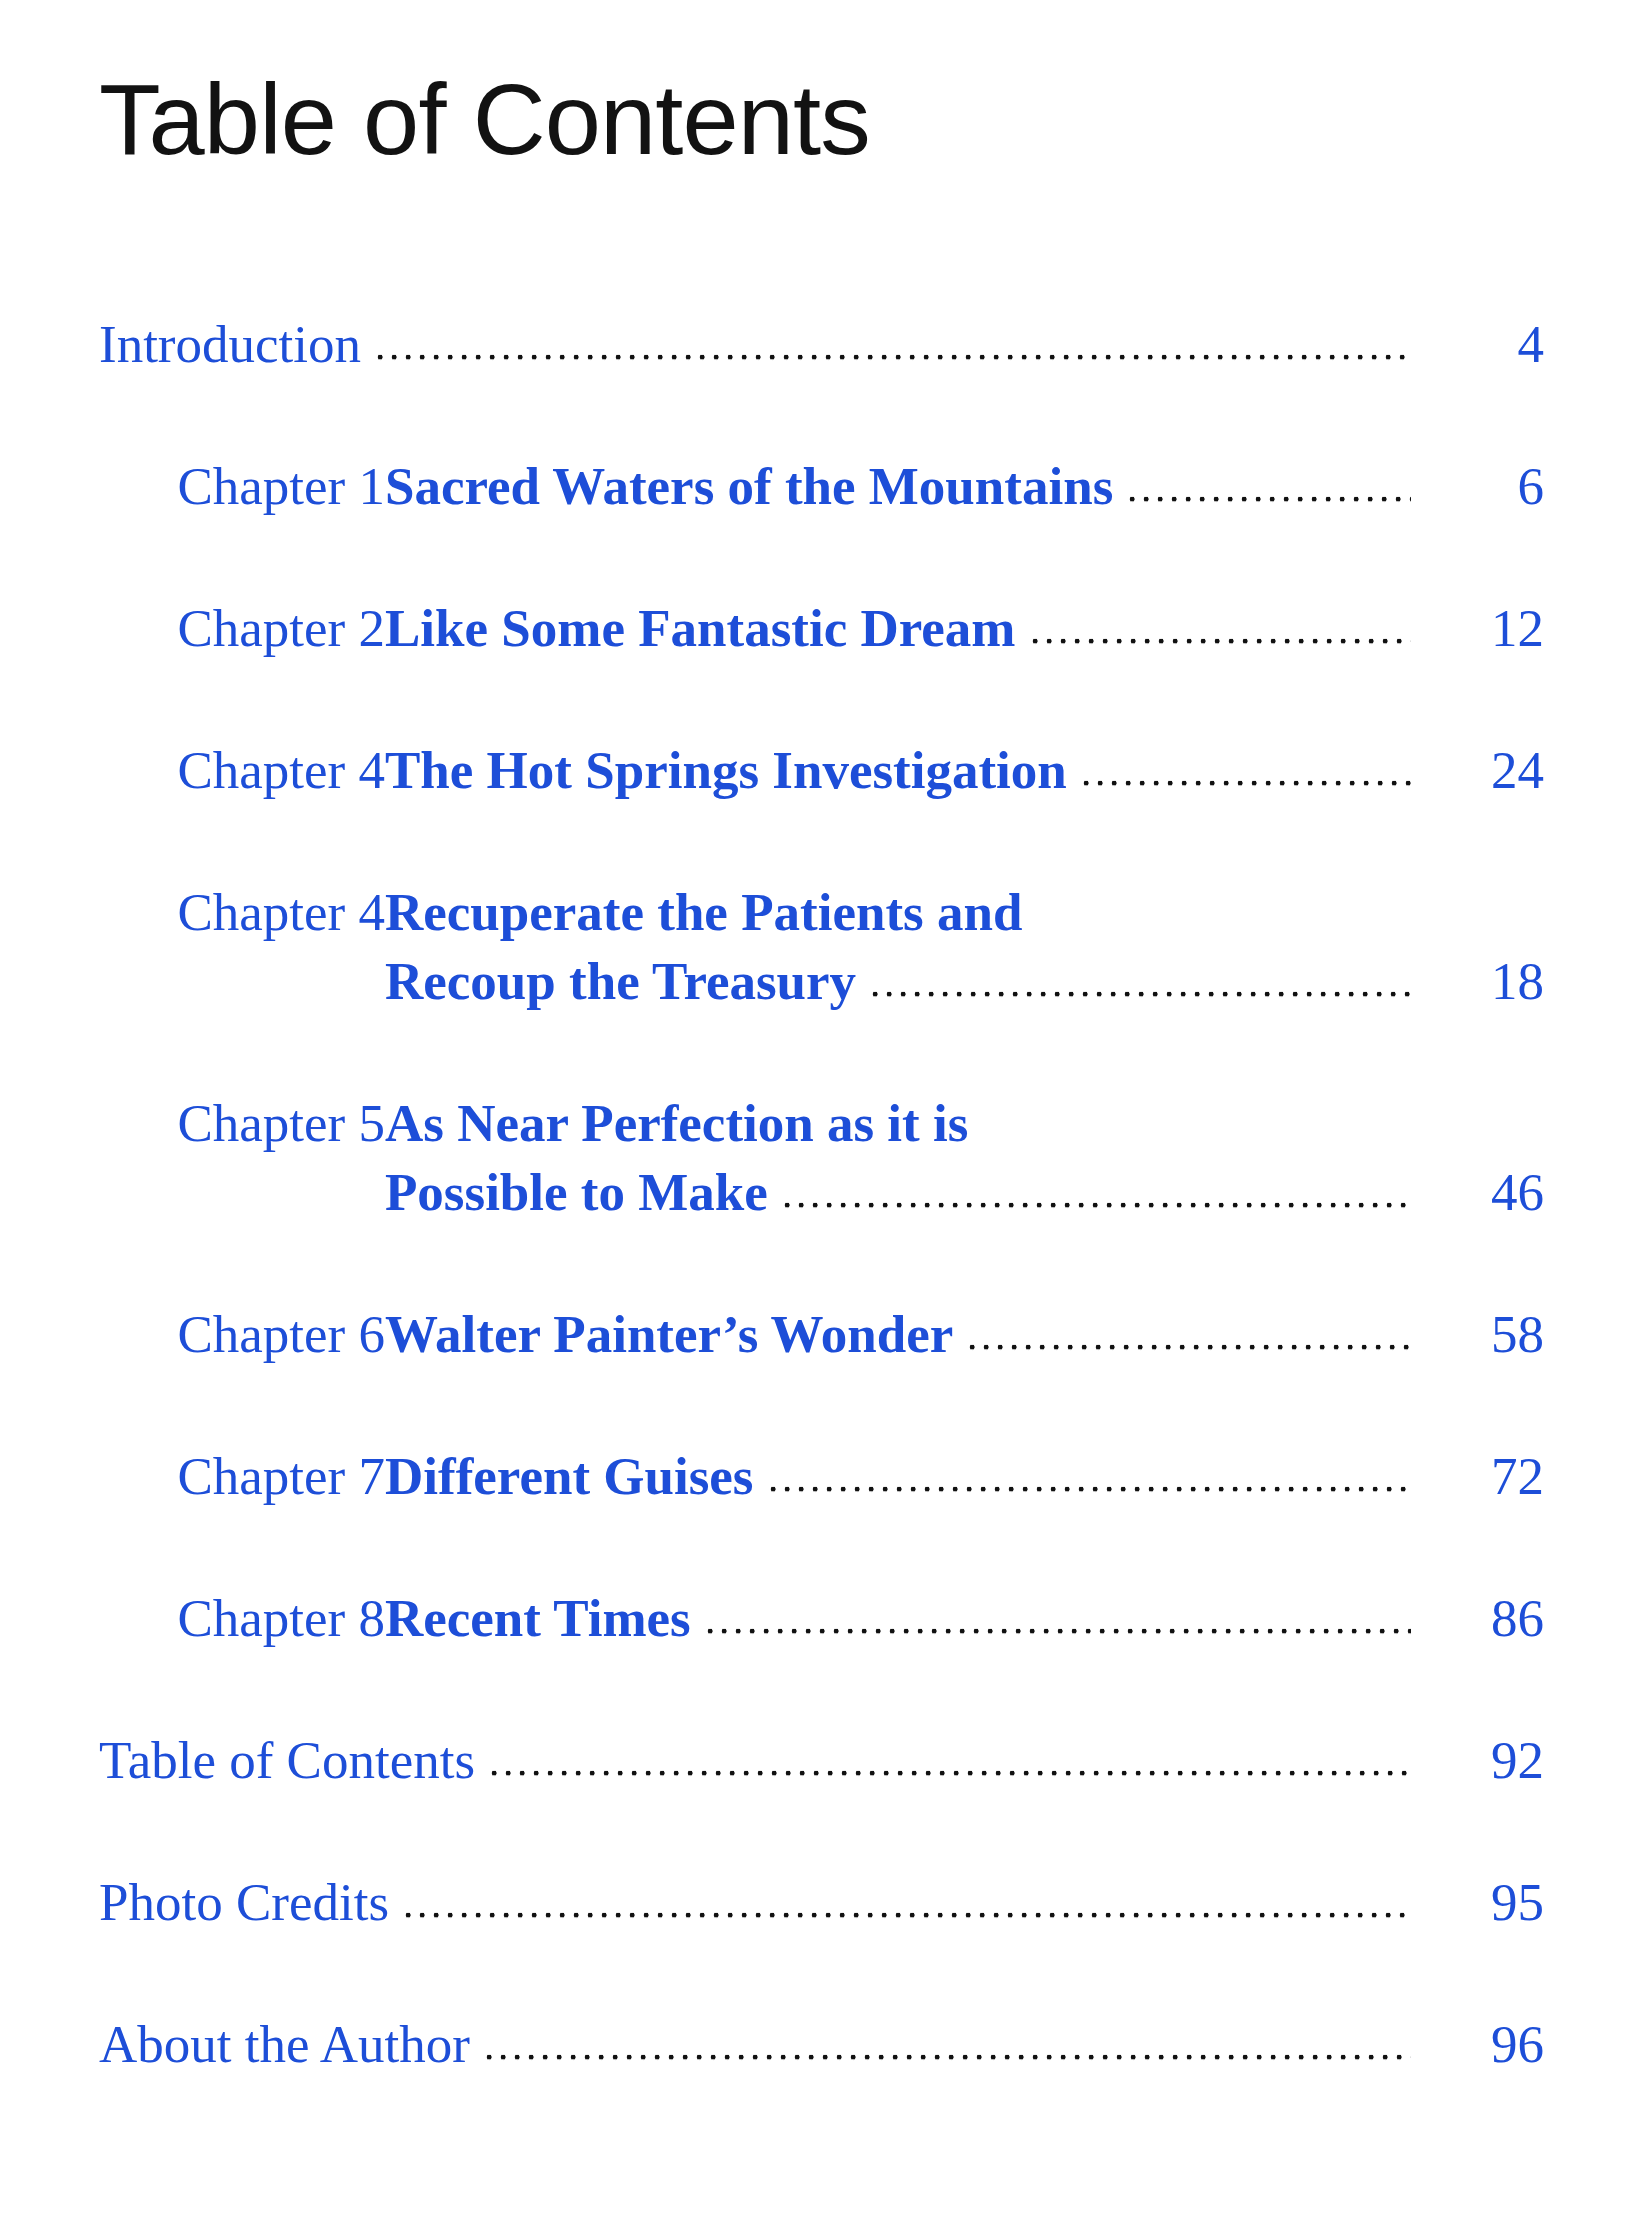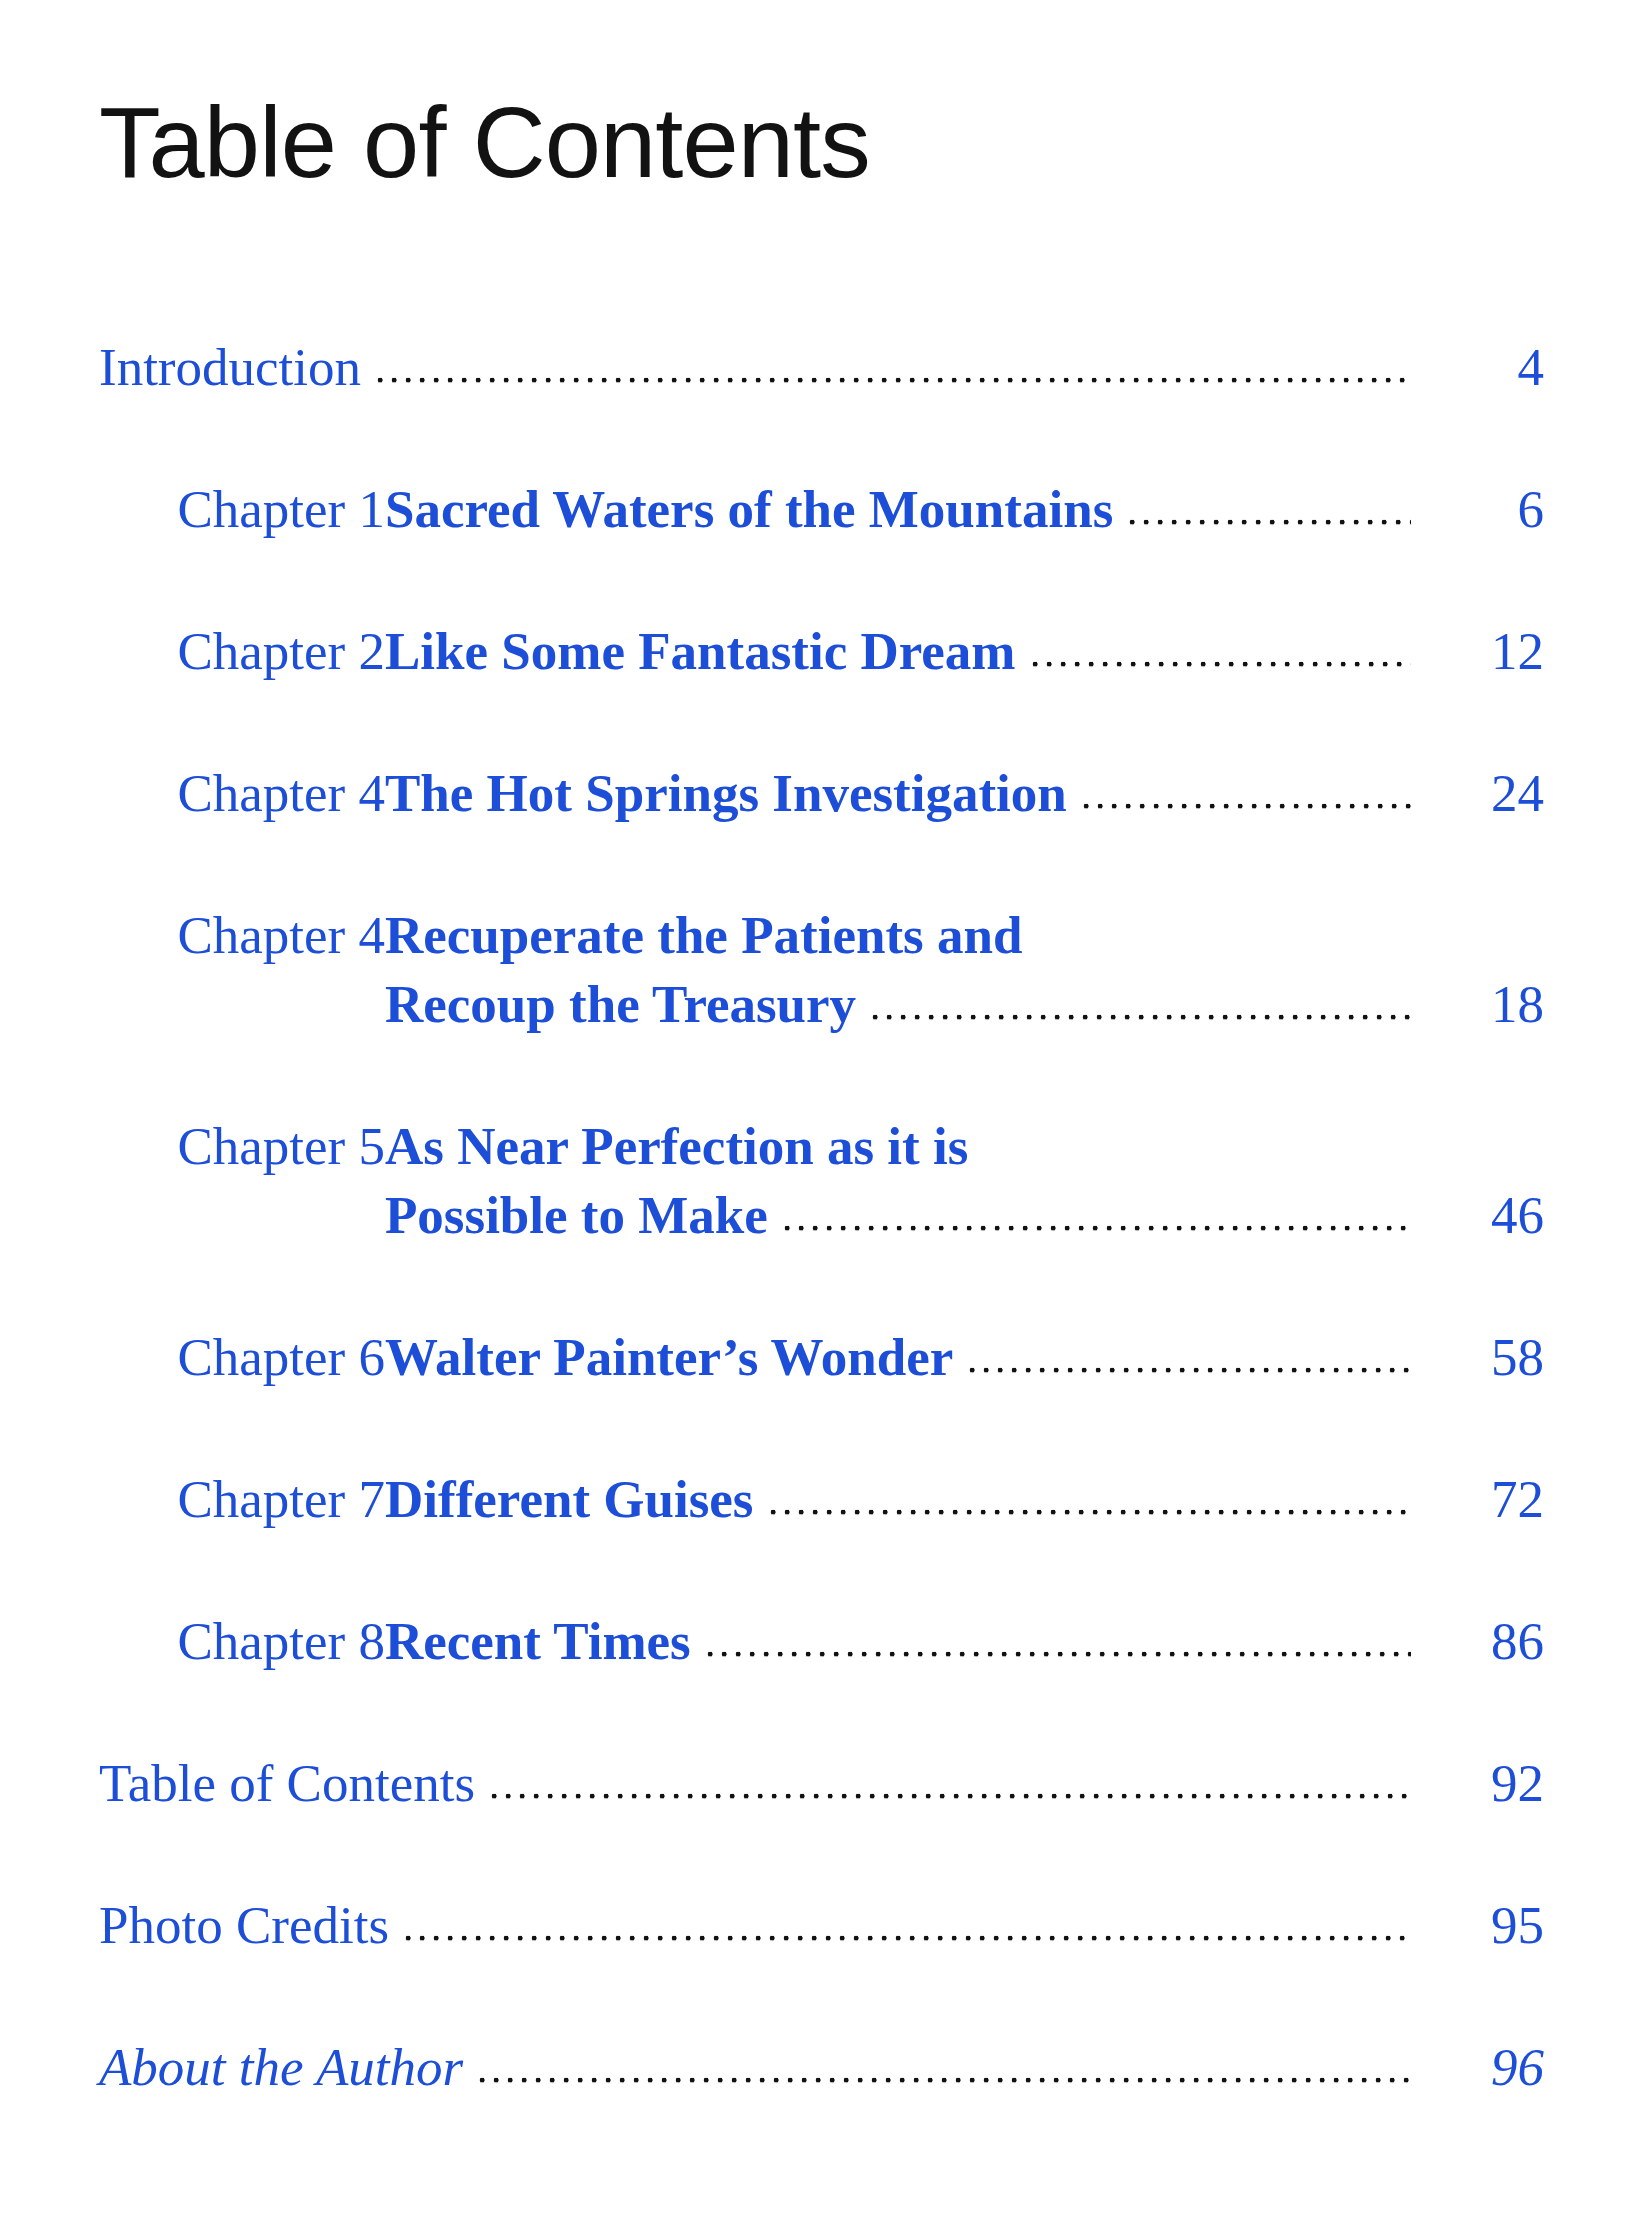--- a/index.html
+++ b/index.html
@@ -6,21 +6,21 @@
     margin: 0;
     padding: 0;
     background: #ffffff;
   }
   .page {
     position: relative;
     width: 1649px;
     height: 2107px;
     box-sizing: border-box;
     background: #ffffff;
-    padding: 84px 105px 0 99px;
+    padding: 61px 105px 0 99px;
     overflow: hidden;
     color: #111111;
   }
   .page-title {
     font-family: "Liberation Sans", sans-serif;
     font-weight: 300;
     font-size: 101px;
     line-height: 1.15;
     letter-spacing: -0.9px;
     color: #121212;
@@ -29,21 +29,21 @@
   .toc {
     font-family: "Liberation Serif", serif;
     font-size: 53px;
     line-height: 69px;
     color: #1d4ed8;
   }
   .row {
     display: flex;
     margin-bottom: 73px;
   }
-  .row:last-child { margin-bottom: 16px; font-style: italic; }
+  .row:last-child { margin-bottom: 16px; }
   .label {
     flex: none;
     width: 286px;
     text-align: right;
   }
   .content {
     flex: 1;
     display: flex;
     flex-direction: column;
     min-width: 0;

